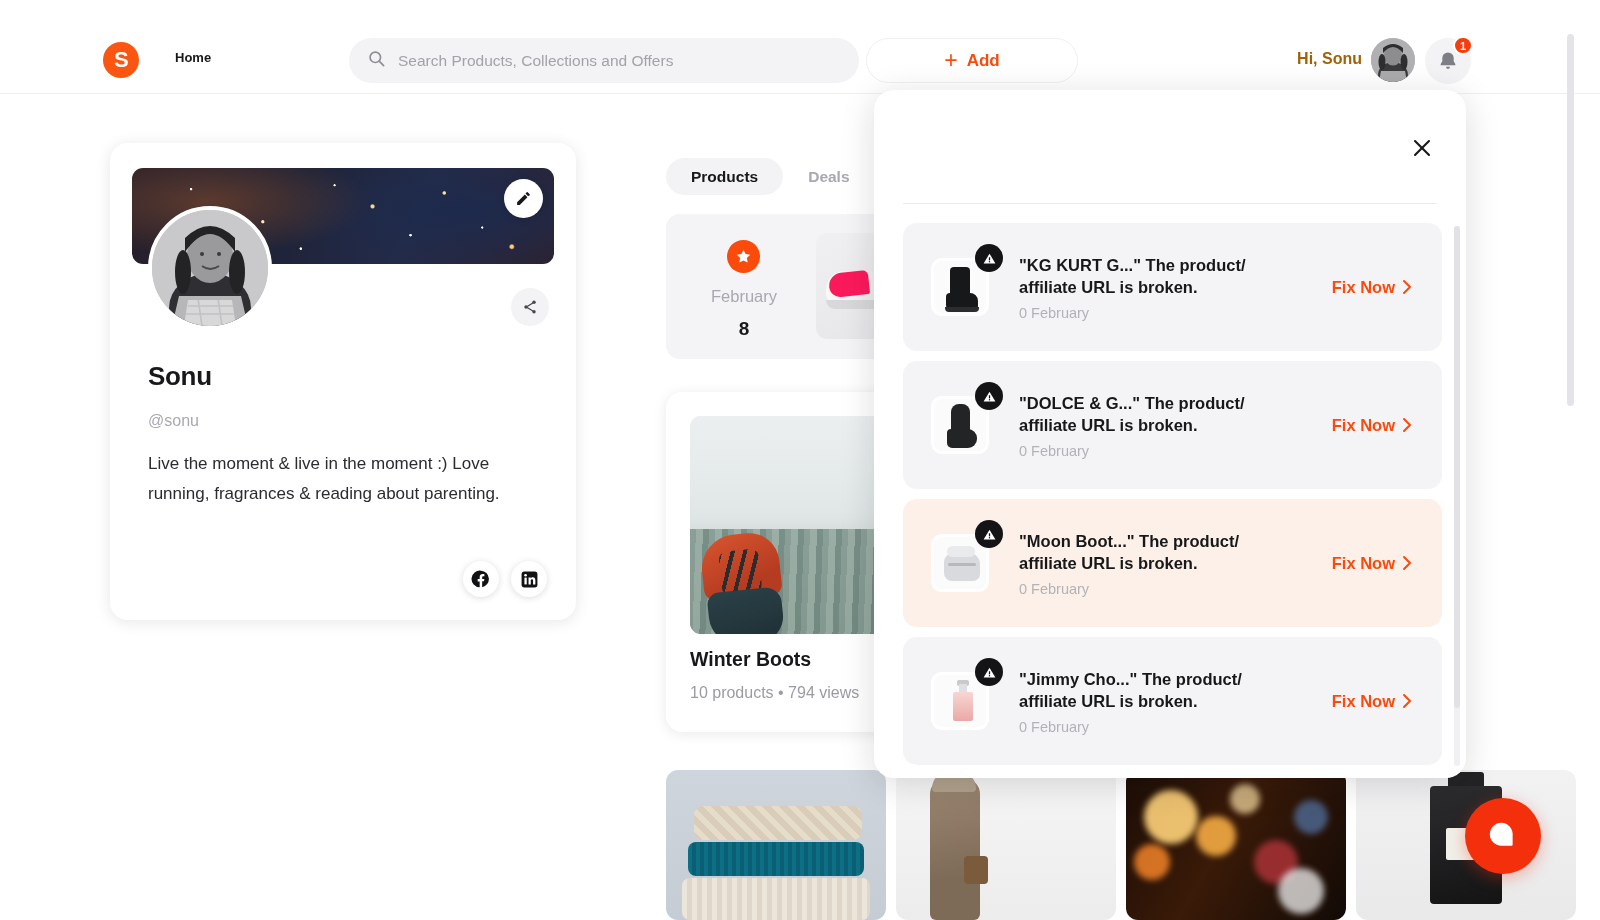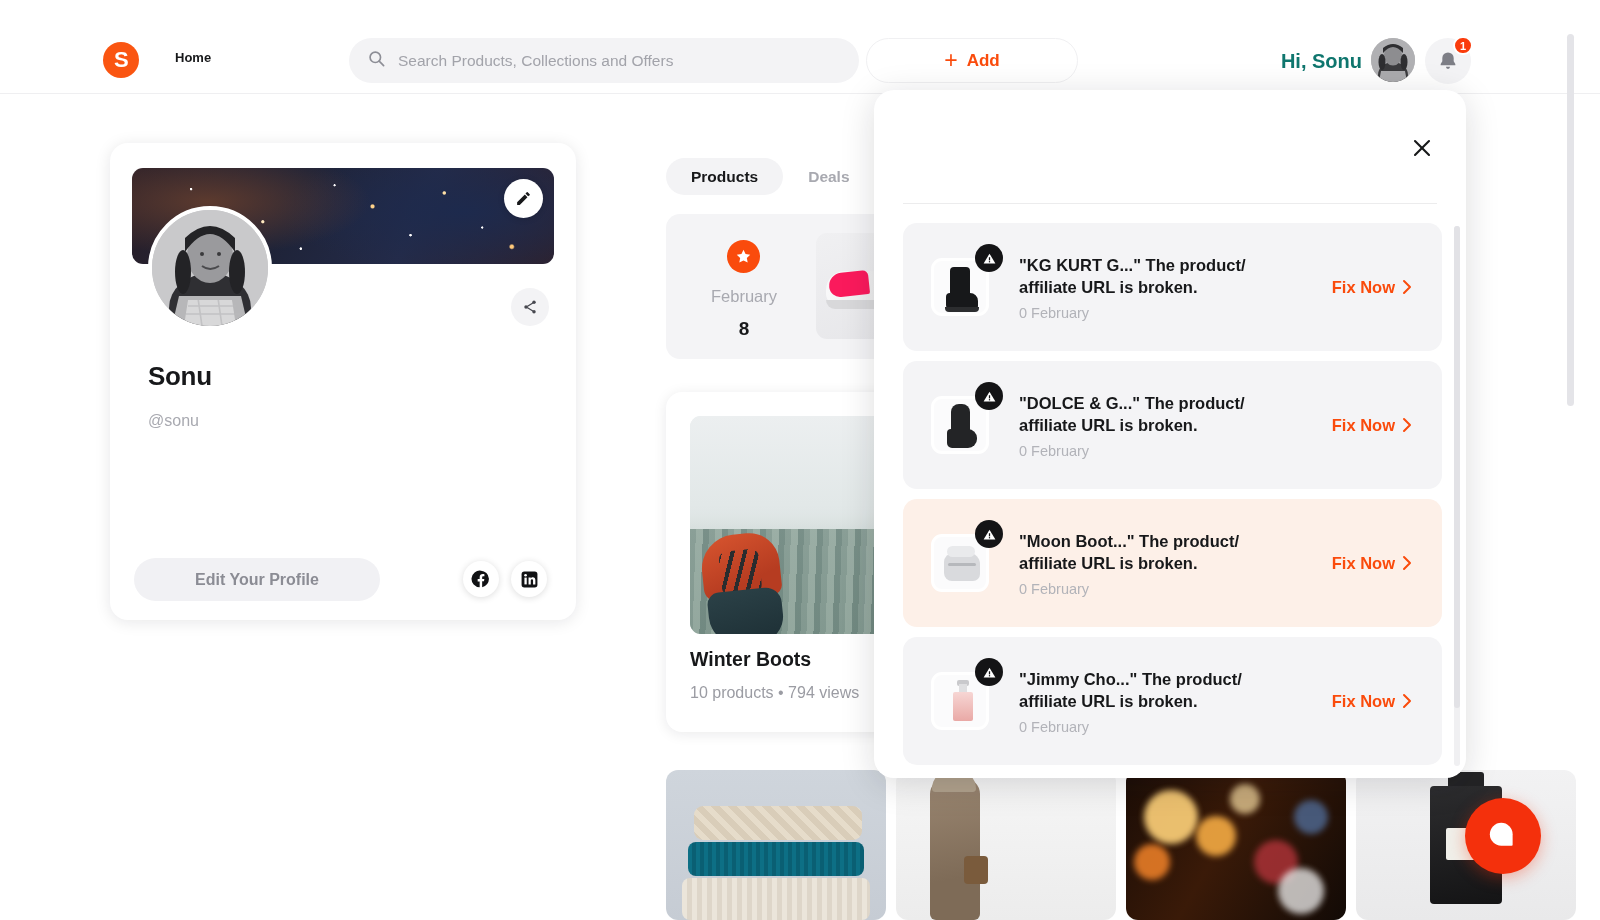--- a/index.html
+++ b/index.html
@@ -46,21 +46,21 @@
     width: 212px; height: 45px; border-radius: 23px;
     background: #fff; border: 1px solid #f0f0f2;
     display: flex; align-items: center; justify-content: center;
     gap: 9px; cursor: pointer;
   }
   .add-btn .plus { color: #fa4b0c; font-size: 23px; font-weight: 500; line-height: 1; }
   .add-btn .lbl { color: #fa4b0c; font-size: 17px; font-weight: bold; }
 
   .greeting {
     position: absolute; right: 238px; top: 50px;
-    font-size: 20px; font-weight: bold; color: #0f766e;
+    font-size: 16px; font-weight: bold; color: #a16207;
   }
   .avatar-hdr {
     position: absolute; right: 185px; top: 38px;
     width: 44px; height: 44px; border-radius: 50%;
     overflow: hidden; background: #b9b9bb;
   }
   .bell-wrap {
     position: absolute; right: 129px; top: 38px;
     width: 46px; height: 46px; border-radius: 50%;
     background: #f3f3f5; display: flex; align-items: center; justify-content: center;
@@ -451,22 +451,22 @@
         <circle cx="18" cy="5" r="2.6" fill="#47484f" stroke="none"></circle>
         <circle cx="6" cy="12" r="2.6" fill="#47484f" stroke="none"></circle>
         <circle cx="18" cy="19" r="2.6" fill="#47484f" stroke="none"></circle>
         <line x1="8.3" y1="10.8" x2="15.7" y2="6.3"></line>
         <line x1="8.3" y1="13.2" x2="15.7" y2="17.7"></line>
       </svg>
     </div>
 
     <div class="p-name">Sonu</div>
     <div class="p-handle">@sonu</div>
-
-    <button class="edit-profile">Edit Your Profile</button>
+    <div class="p-bio">Live the moment &amp; live in the moment :) Love running, fragrances &amp; reading about parenting.</div>
+
 
     <div class="soc soc-fb">
       <svg width="20" height="20" viewBox="0 0 24 24" fill="#111214">
         <path d="M12 2a10 10 0 1 0-1.6 19.9v-7h-2.4v-2.9h2.4V9.8c0-2.4 1.4-3.7 3.6-3.7 1 0 2.1.2 2.1.2v2.3h-1.2c-1.2 0-1.5.7-1.5 1.4v1.9h2.6l-.4 2.9h-2.2v7A10 10 0 0 0 12 2Z"></path>
       </svg>
     </div>
     <div class="soc soc-li">
       <svg width="19" height="19" viewBox="0 0 24 24" fill="#111214">
         <rect x="2" y="2" width="20" height="20" rx="3.4"></rect>
         <rect x="5.6" y="9.6" width="2.9" height="8.6" fill="#fff"></rect>

